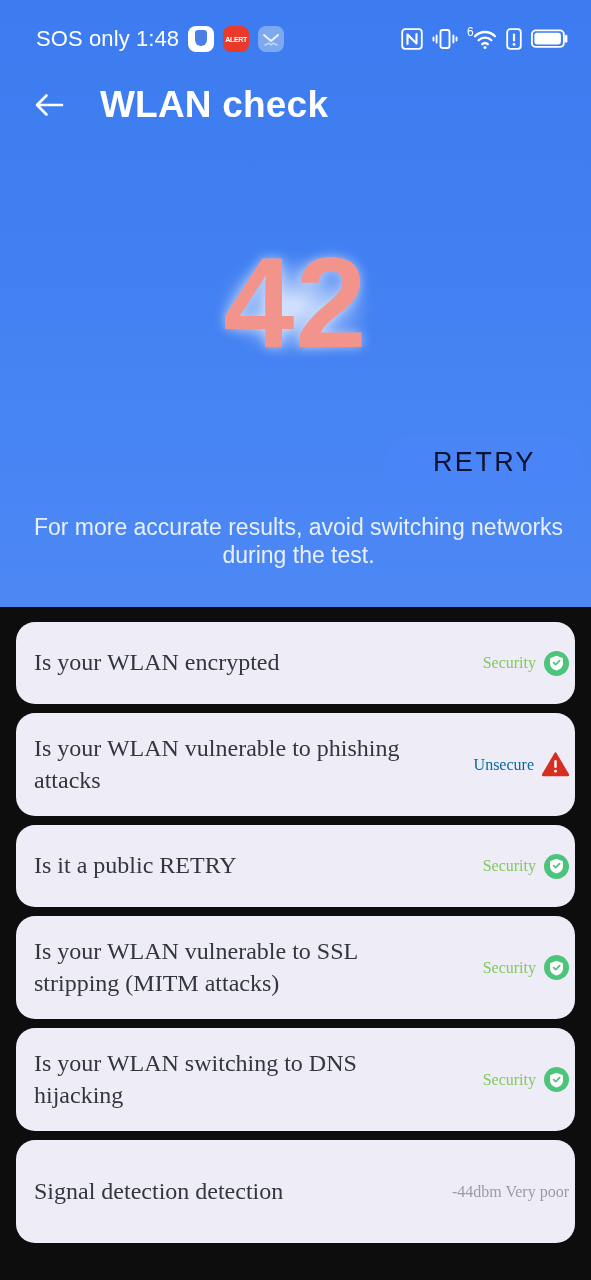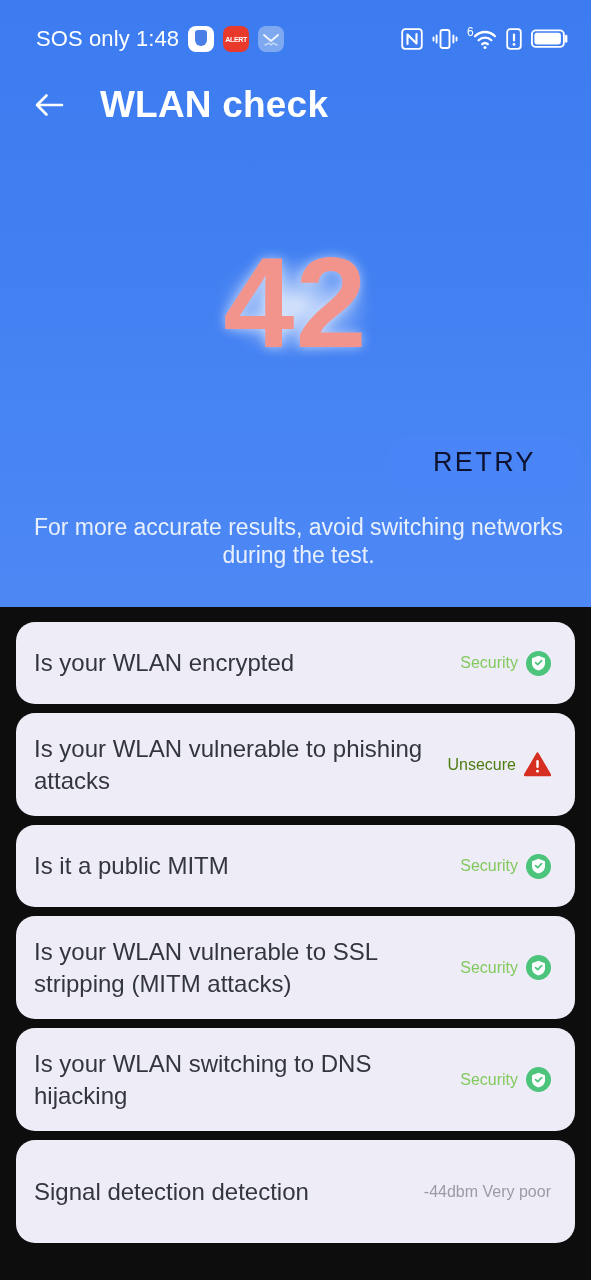--- a/index.html
+++ b/index.html
@@ -100,35 +100,36 @@
   
   .list{
     position:absolute; top:622px; left:0; width:591px;
     display:flex; flex-direction:column; gap:9px;
     padding:0 16px;
   }
   .card{
     background:#eeedf7; border-radius:19px;
     min-height:82px;
     display:flex; align-items:center; justify-content:space-between;
-    padding:12px 24px 12px 18px;
+    padding:12px 6px 12px 18px;
     gap:18px;
     cursor:pointer;
+    font-family:Liberation Serif, serif;
   }
   .card.two-line{ min-height:103px; }
   .card-label{
     color:#33363d; font-size:24px; line-height:1.32; flex:1 1 auto;
     max-width:400px;
   }
   .card-status{
     display:flex; align-items:center; gap:8px; flex:0 0 auto; white-space:nowrap;
   }
   .status-text{ font-size:16px; }
   .status-text.secure{ color:#82c95e; }
-  .status-text.unsecure{ color:#4d7c0f; }
+  .status-text.unsecure{ color:#0369a1; }
   .status-text.plain{ color:#9b9ba3; }
 
   .badge-shield{
     width:25px; height:25px; border-radius:50%;
     background:#4cc47c; display:flex; align-items:center; justify-content:center;
   }
   .badge-warn{ width:27px; height:25px; display:block; }
 </style>
 </head>
 <body>
@@ -226,21 +227,21 @@
         <span class="card-status">
           <span class="status-text unsecure">Unsecure</span>
           <svg class="badge-warn" width="27" height="25" viewBox="0 0 27 25">
             <path d="M13.5 1.6 L26 23 L1 23 Z" fill="#d62f22" stroke="#d62f22" stroke-width="2.4" stroke-linejoin="round"></path>
             <rect x="12.3" y="8" width="2.4" height="8" rx="1.2" fill="#ffffff"></rect>
             <circle cx="13.5" cy="19.2" r="1.4" fill="#ffffff"></circle>
           </svg>
         </span>
       </div>
       <div class="card">
-        <span class="card-label">Is it a public MITM</span>
+        <span class="card-label">Is it a public RETRY</span>
         <span class="card-status">
           <span class="status-text secure">Security</span>
           <span class="badge-shield">
             <svg width="15" height="16" viewBox="0 0 15 16">
               <path d="M7.5 0.8 L14 3.2 L14 8.2 C14 12 11.2 14.4 7.5 15.4 C3.8 14.4 1 12 1 8.2 L1 3.2 Z" fill="#ffffff"></path>
               <path d="M4.6 7.6 L6.7 9.7 L10.6 5.6" fill="none" stroke="#4cc47c" stroke-width="1.7" stroke-linecap="round" stroke-linejoin="round"></path>
             </svg>
           </span>
         </span>
       </div>

